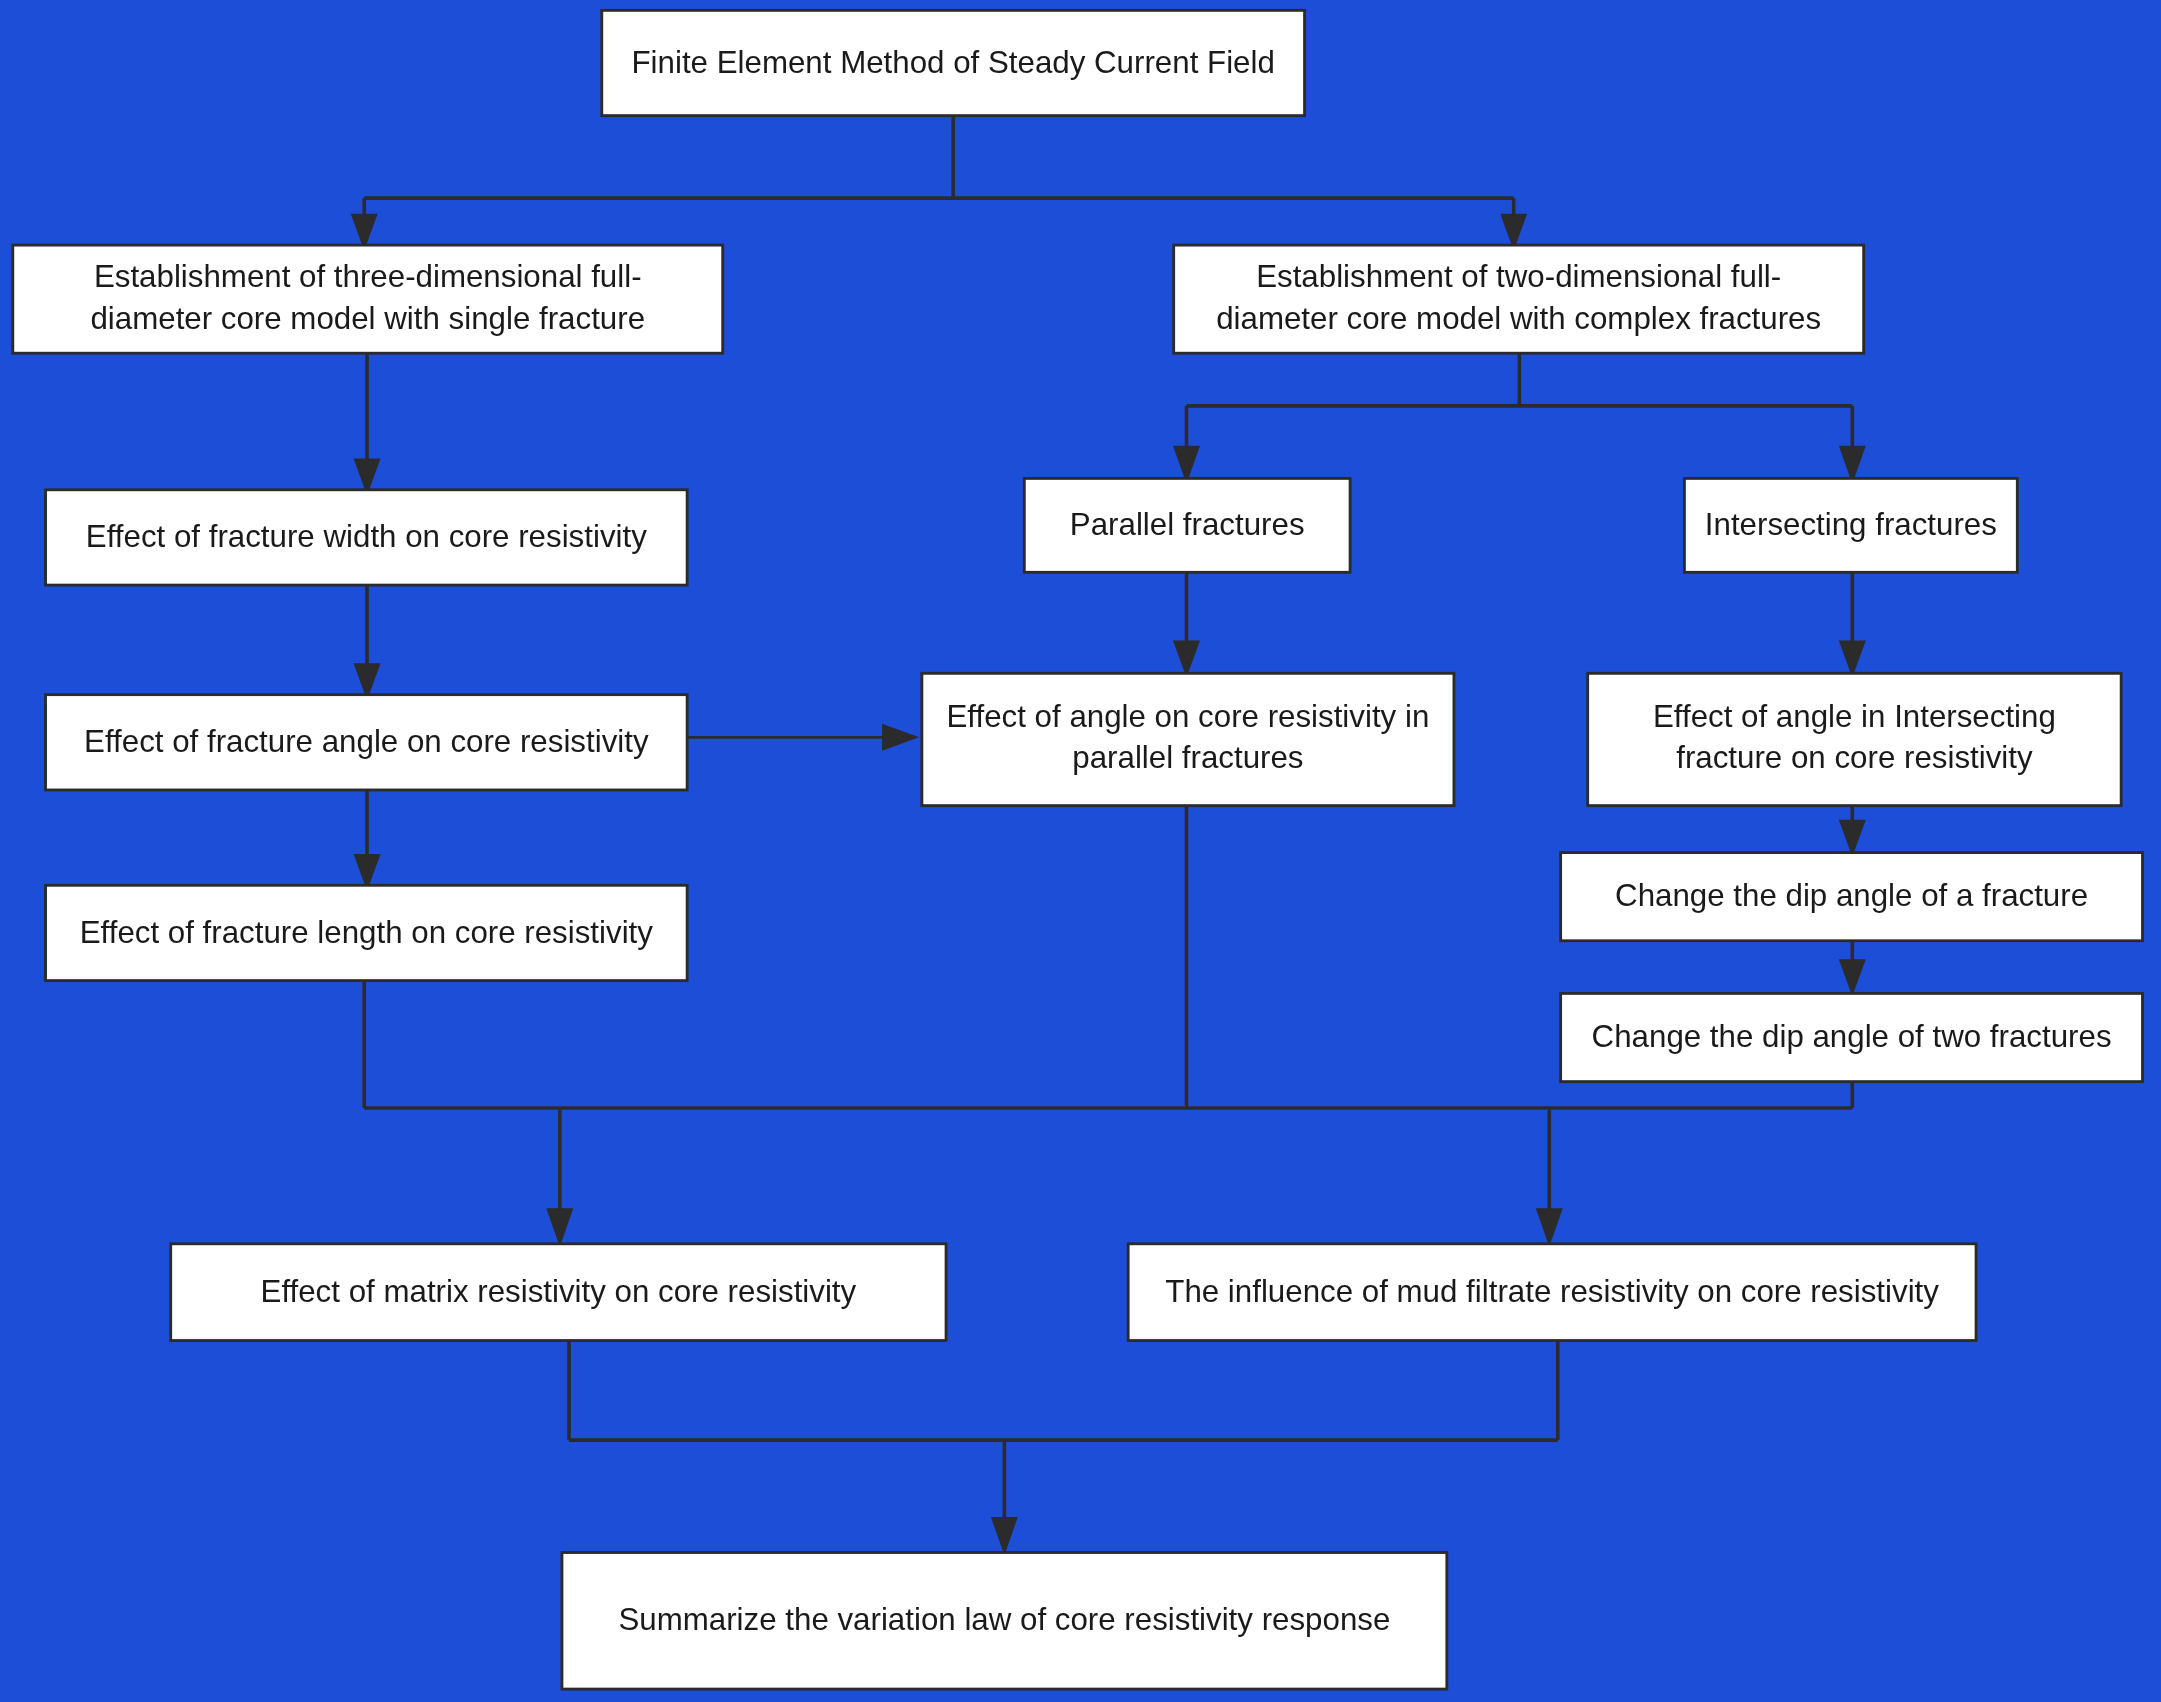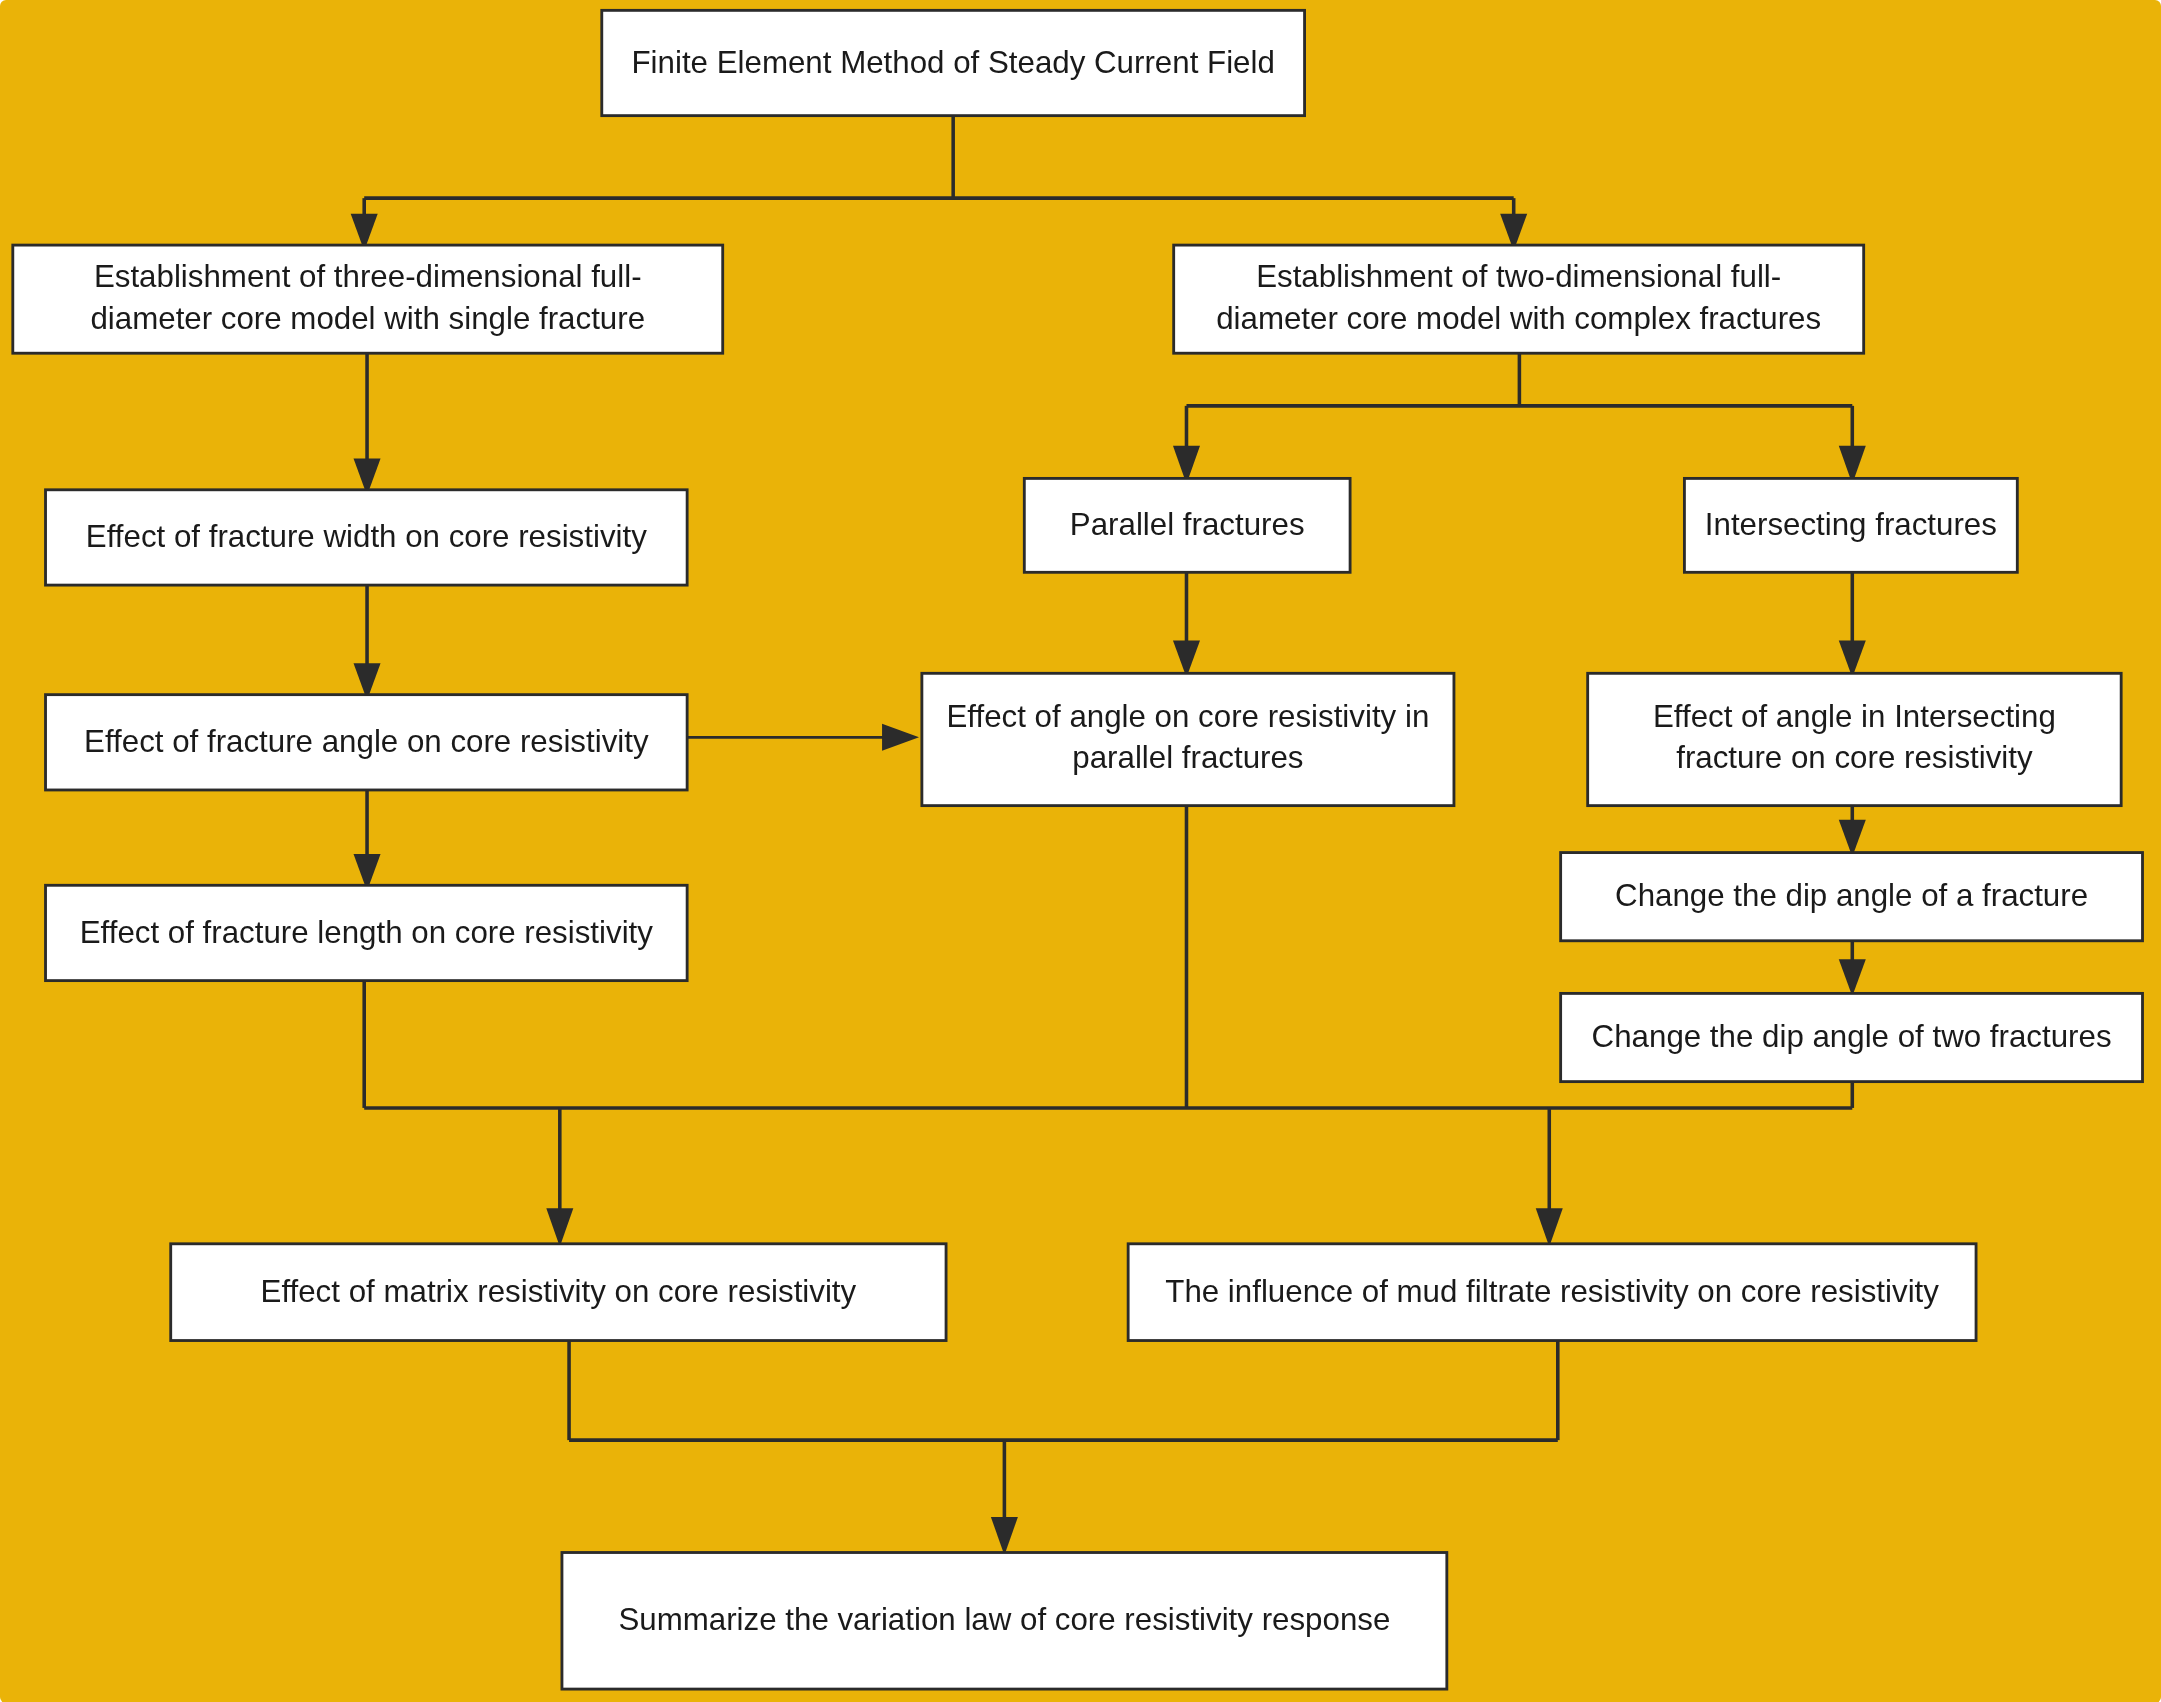--- a/index.html
+++ b/index.html
@@ -7,23 +7,22 @@
     padding: 0;
     background: #ffffff;
   }
   body {
     font-family: "Liberation Sans", sans-serif;
   }
   #flowchart-root {
     position: relative;
     width: 2161px;
     height: 1703px;
-    background: #eab308;
+    background: #1d4ed8;
     overflow: hidden;
-    border-radius: 6px;
   }
   svg.fc {
     position: absolute;
     top: 0;
     left: 0;
     width: 2161px;
     height: 1703px;
     display: block;
   }
   .node-rect {

